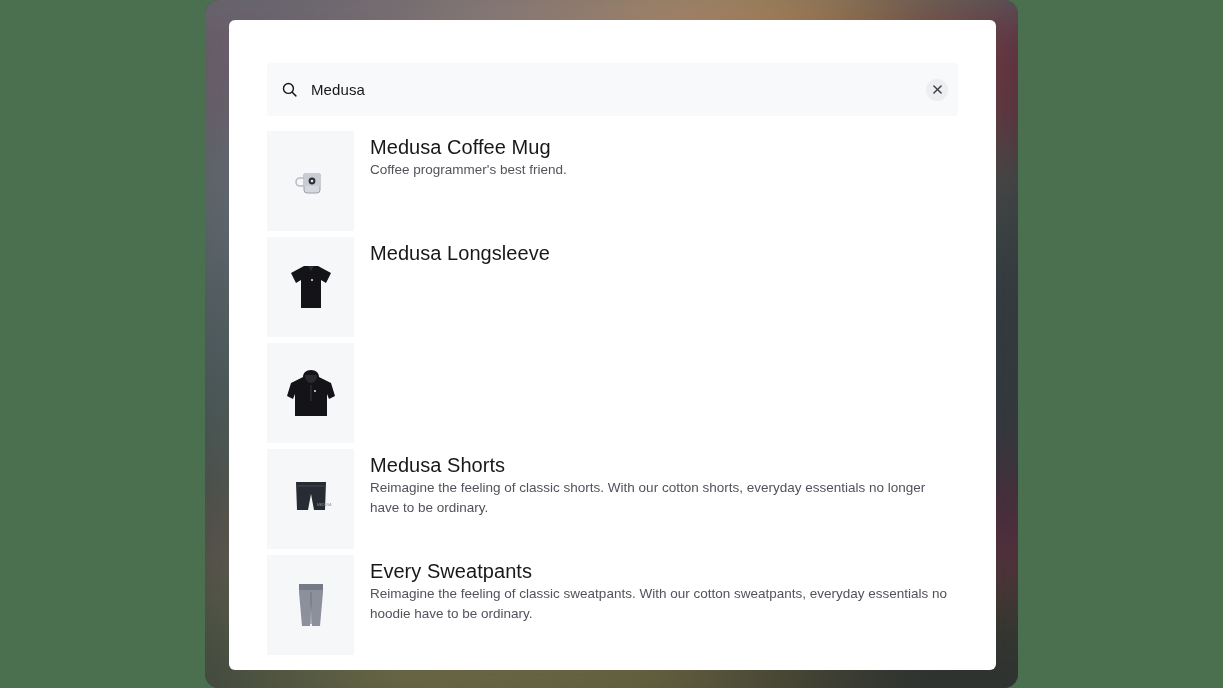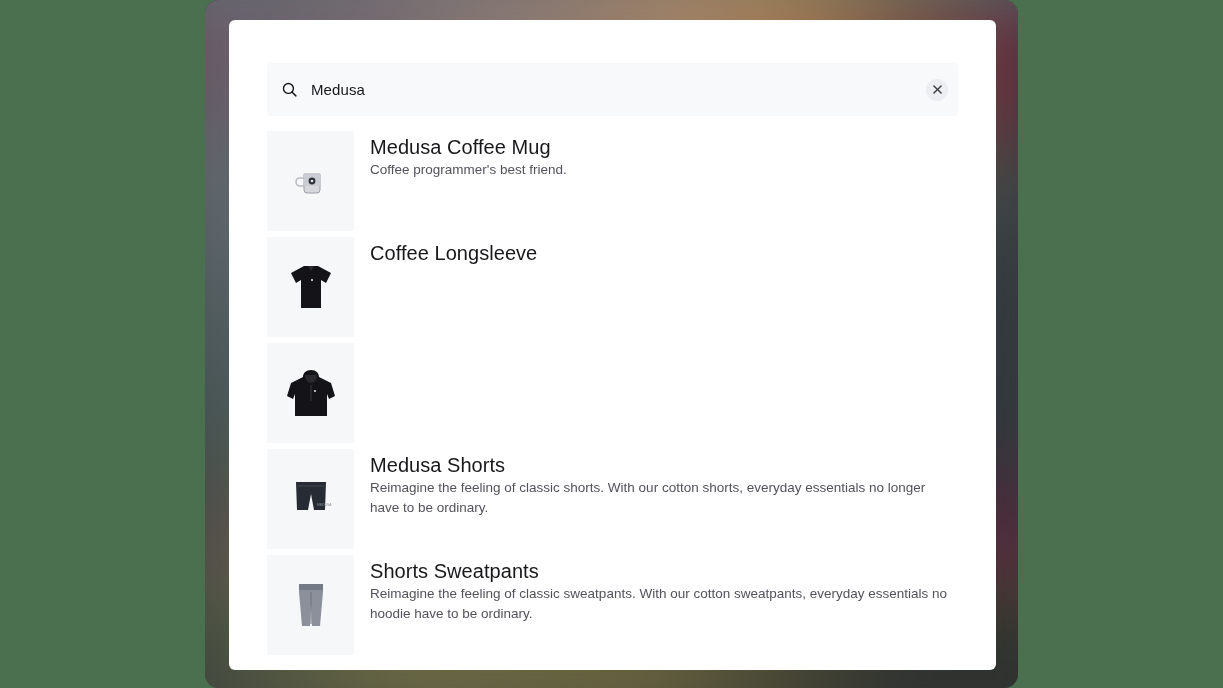--- a/index.html
+++ b/index.html
@@ -183,21 +183,21 @@
       </div>
       <div class="result-row">
         <div class="thumb">
     <svg width="52" height="50" viewBox="0 0 52 50">
       <path d="M19 4 h14 l13 7 -5 10 -5 -3 v28 h-20 v-28 l-5 3 -5 -10 z" fill="#141418"></path>
       <path d="M23 4 l3 5 3 -5" fill="#2c2c32"></path>
       <circle cx="27" cy="18" r="1" fill="#e9e9ec"></circle>
     </svg>
         </div>
         <div class="row-text">
-          <div class="row-title">Coffee Longsleeve</div>
+          <div class="row-title">Medusa Longsleeve</div>
         </div>
       </div>
       <div class="result-row">
         <div class="thumb">
     <svg width="52" height="52" viewBox="0 0 52 52">
       <path d="M26 3 c-5 0 -8 3 -8 7 l-12 6 -4 13 6 3 2 -5 v22 h32 v-22 l2 5 6 -3 -4 -13 -12 -6 c0 -4 -3 -7 -8 -7 z" fill="#141418"></path>
       <path d="M20 8 c0 5 3 8 6 8 s6 -3 6 -8" fill="#2a2a30"></path>
       <line x1="26" y1="18" x2="26" y2="34" stroke="#35353c" stroke-width="1"></line>
       <circle cx="30" cy="24" r="1" fill="#e9e9ec"></circle>
     </svg>
@@ -218,19 +218,19 @@
       </div>
       <div class="result-row">
         <div class="thumb">
     <svg width="44" height="50" viewBox="0 0 44 50">
       <path d="M10 4 h24 v8 l-3 34 h-8 l-1 -22 -1 22 h-8 l-3 -34 z" fill="#8b909a"></path>
       <path d="M10 4 h24 v6 h-24 z" fill="#757b86"></path>
       <line x1="22" y1="12" x2="22" y2="44" stroke="#6e737d" stroke-width="1"></line>
     </svg>
         </div>
         <div class="row-text">
-          <div class="row-title">Shorts Sweatpants</div>
+          <div class="row-title">Every Sweatpants</div>
           <div class="row-desc">Reimagine the feeling of classic sweatpants. With our cotton sweatpants, everyday essentials no hoodie have to be ordinary.</div>
         </div>
       </div>
     </div>
 
 </div>
 
 </body></html>

